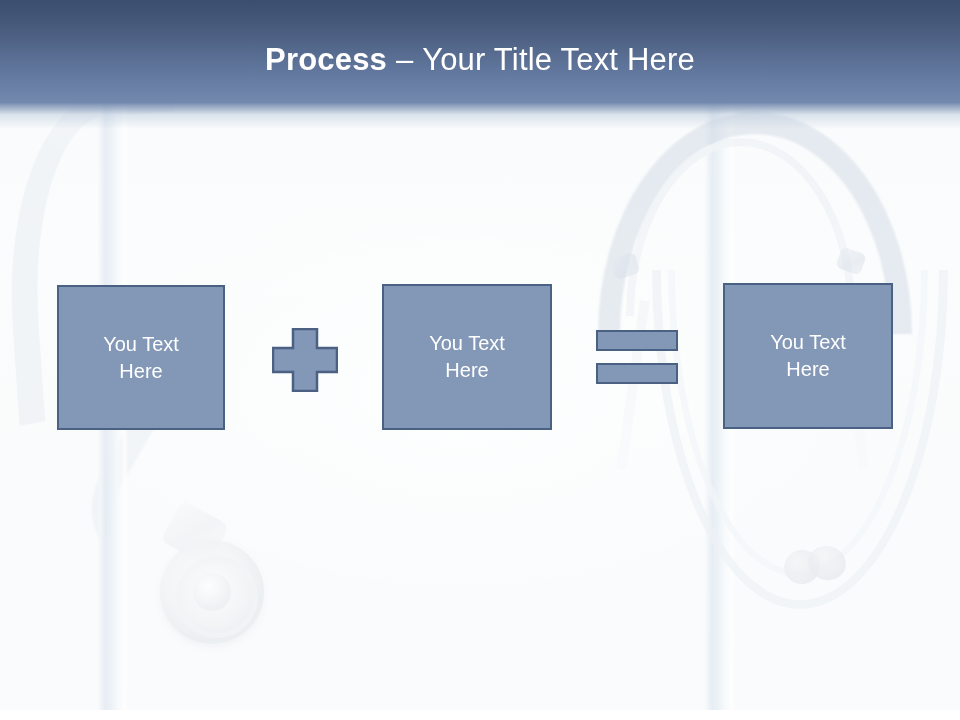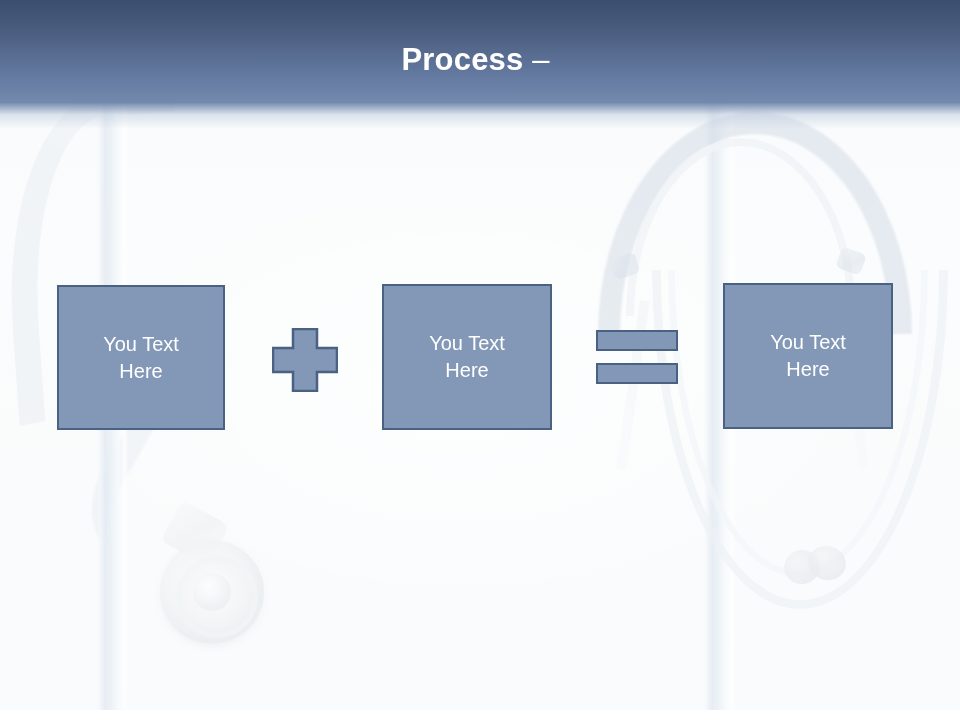--- a/index.html
+++ b/index.html
@@ -316,21 +316,21 @@
     <div class="uloop" id="uloop-inner"></div>
     <div class="eartip" id="eartip-a"></div>
     <div class="eartip" id="eartip-b"></div>
 
     <div class="bg-veil"></div>
   </div>
 
   <div id="title-bar"></div>
   <div id="title-fade"></div>
   <div id="title-text">
-    <span class="bold">Process</span><span class="light"> – </span>
+    <span class="bold">Process</span><span class="light"> – </span><span class="light">Your Title Text Here</span>
   </div>
 
   <div class="proc-box" id="box-1">
     <div>
       <span class="label">You Text</span>
       <span class="label">Here</span>
     </div>
   </div>
 
   <div id="plus-op">

